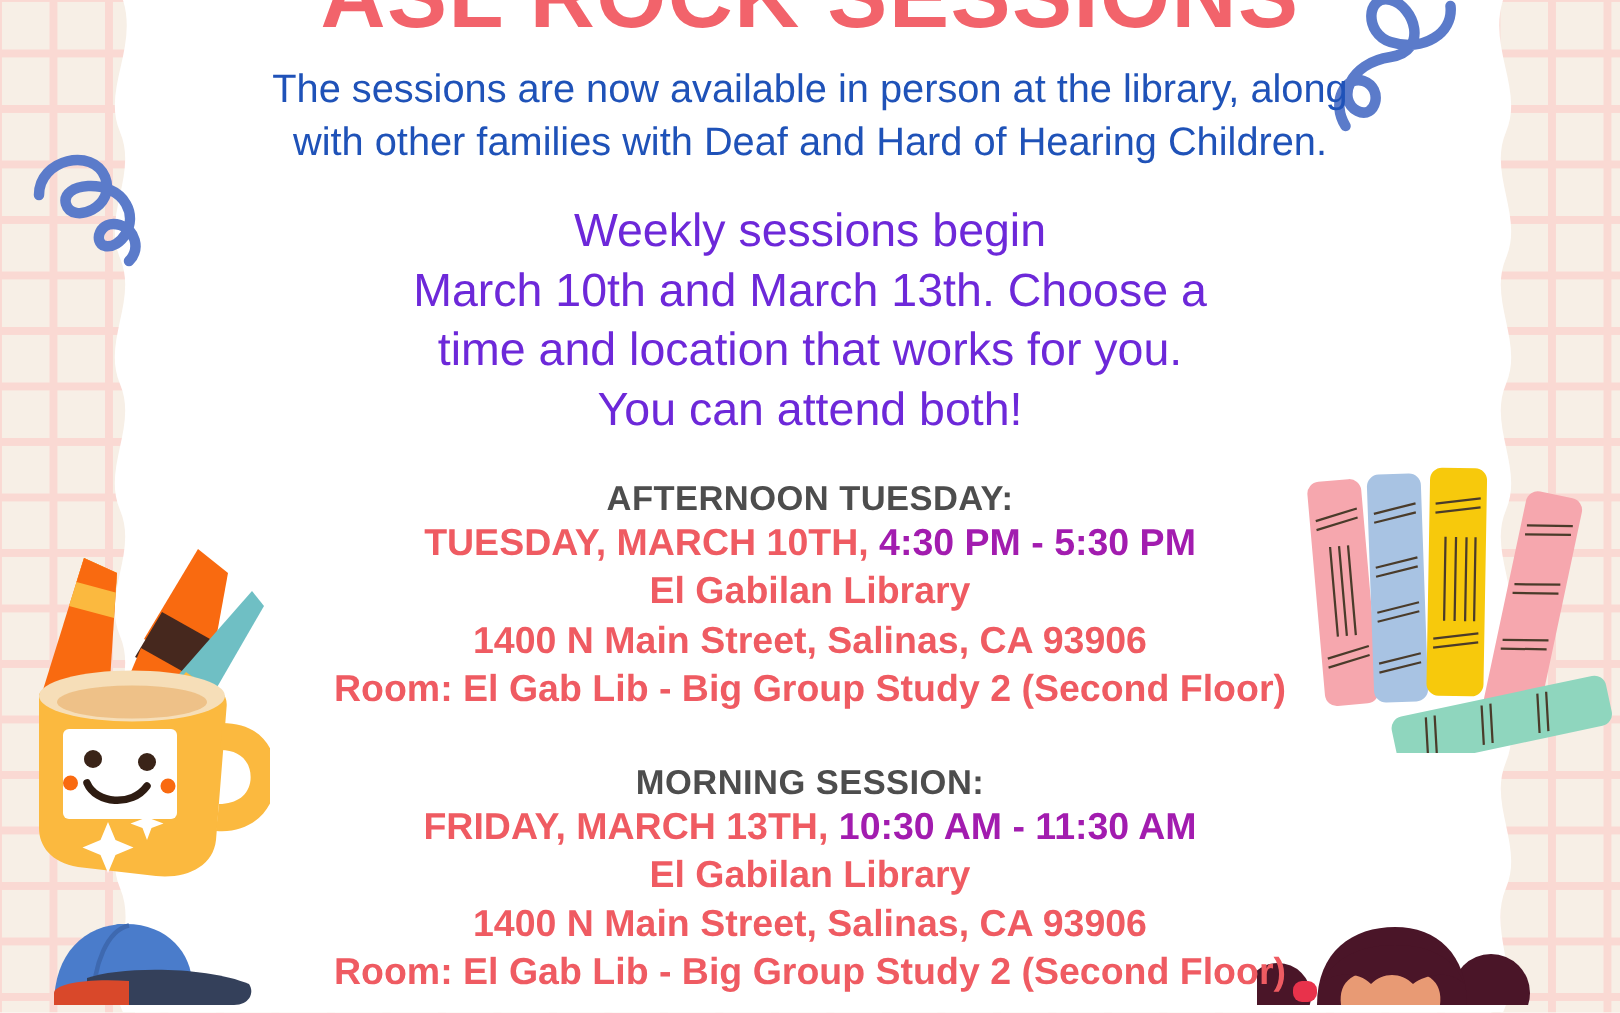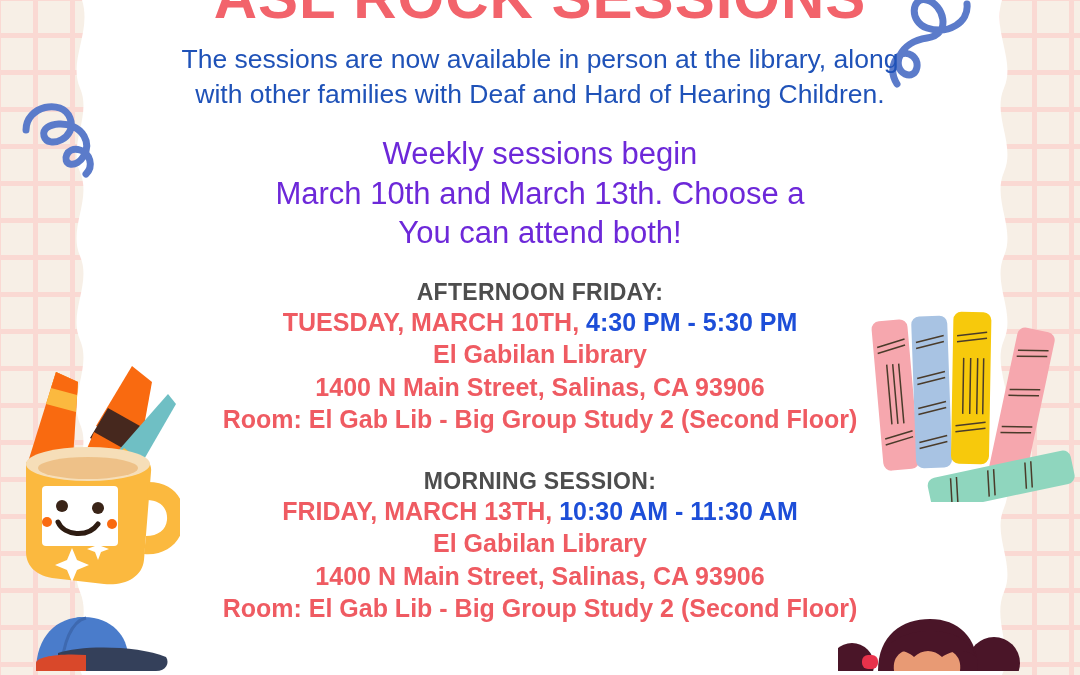--- a/index.html
+++ b/index.html
@@ -86,21 +86,21 @@
     font-size:23px;
     letter-spacing:0.3px;
   }
   .sess-line{
     color:#EF5B62;
     font-weight:bold;
     font-size:25px;
     line-height:1.3;
     white-space:nowrap;
   }
-  .sess-line .time{ color:#1d4ed8; }
+  .sess-line .time{ color:#a21caf; }
   .sess-line.room{ font-size:25px;text-align:right; }
 </style>
 </head>
 <body>
 
 <div class="grid-bg"></div>
 <div class="paper"></div>
 
 <div class="wave-edge wave-left">
   <svg viewBox="0 0 46 675" preserveAspectRatio="none">
@@ -264,25 +264,26 @@
 
 <div class="content">
 
   <div class="title">ASL ROCK SESSIONS</div>
 
   <div class="subtitle">The sessions are now available in person at the library, along with other families with Deaf and Hard of Hearing Children.</div>
 
   <div class="lede">
     <div>Weekly sessions begin</div>
     <div>March 10th and March 13th. Choose a</div>
+    <div>time and location that works for you.</div>
     <div>You can attend both!</div>
   </div>
 
   <div class="session">
-    <div class="sess-head">AFTERNOON FRIDAY:</div>
+    <div class="sess-head">AFTERNOON TUESDAY:</div>
     <div class="sess-line">
       <span>TUESDAY, MARCH 10TH,</span>
       <span class="time">4:30 PM - 5:30 PM</span>
     </div>
     <div class="sess-line">El Gabilan Library</div>
     <div class="sess-line">1400 N Main Street, Salinas, CA 93906</div>
     <div class="sess-line room">Room: El Gab Lib - Big Group Study 2 (Second Floor)</div>
   </div>
 
   <div class="session second">

